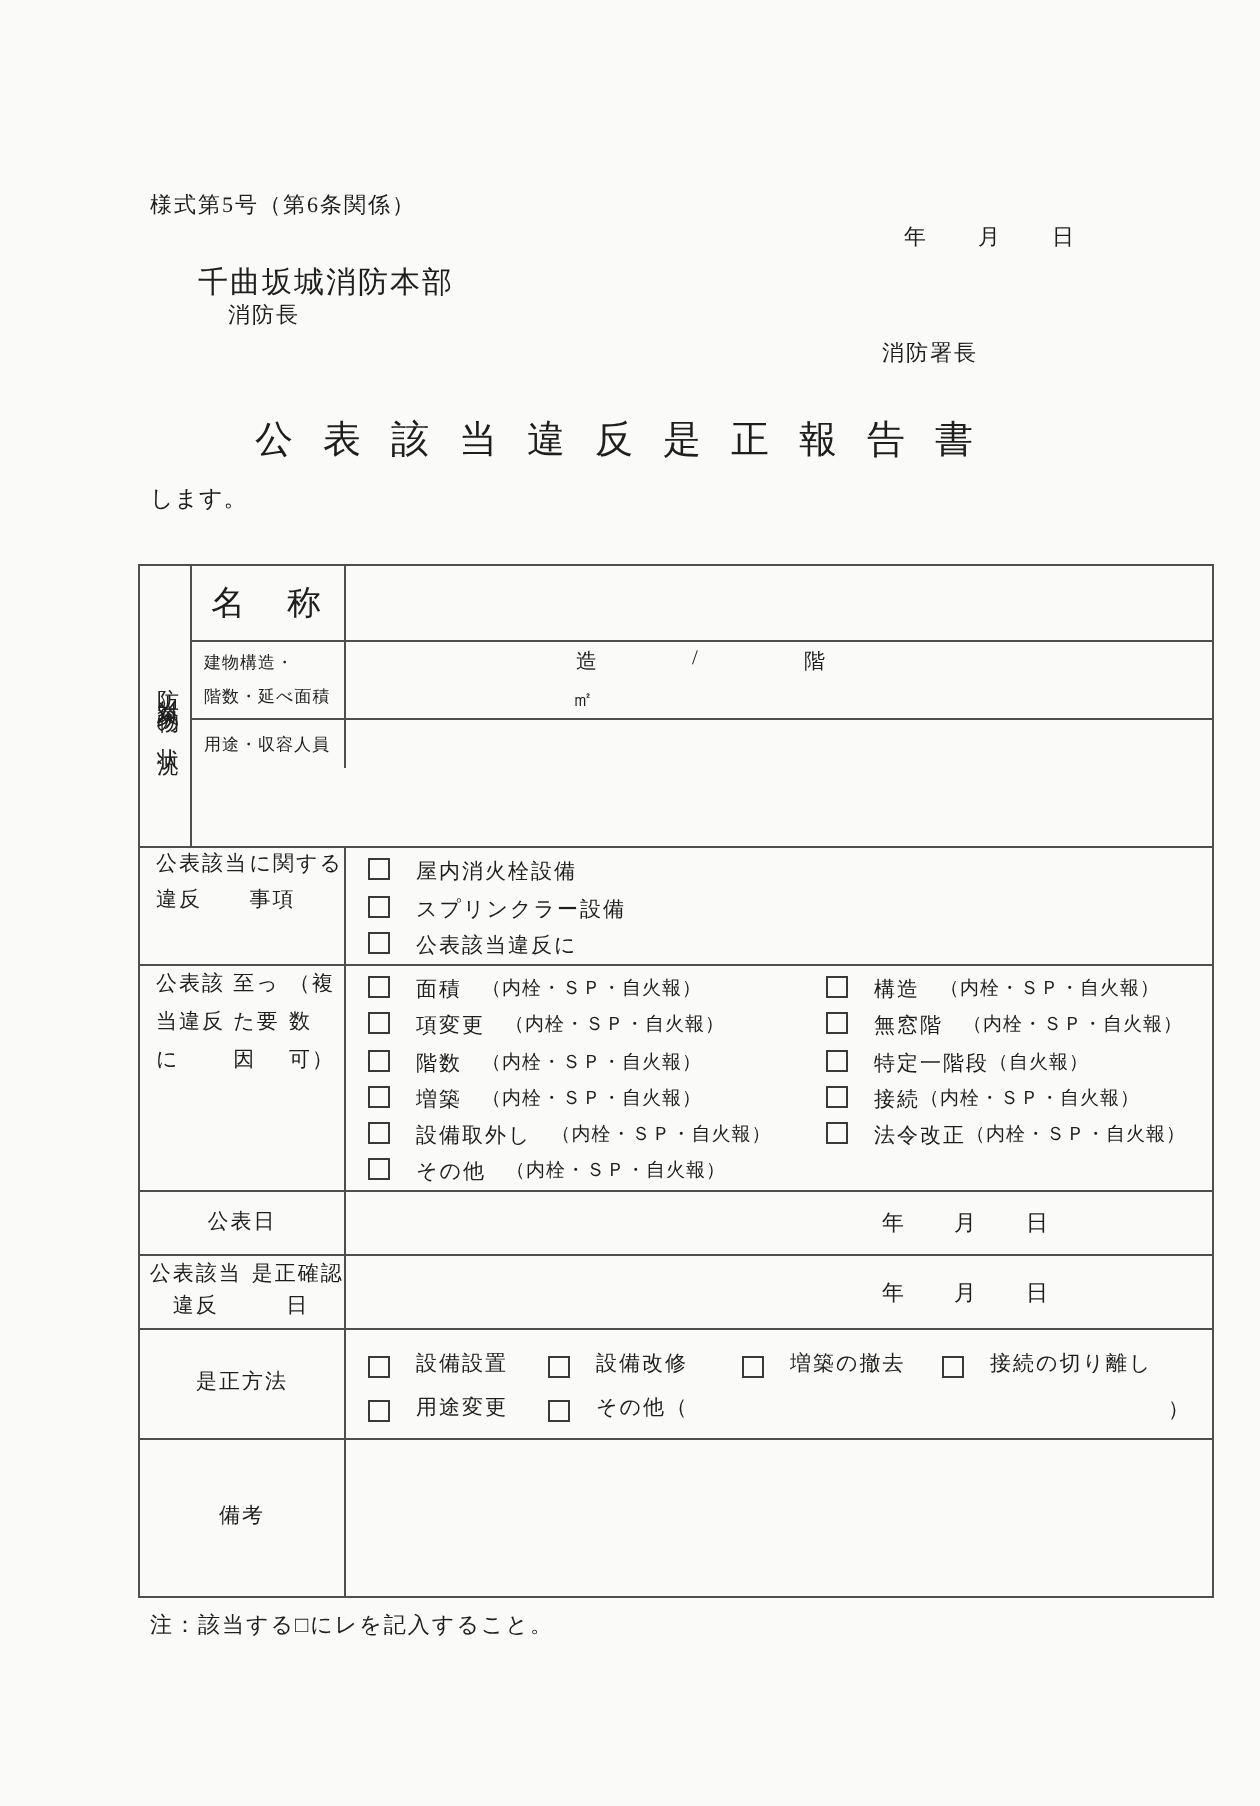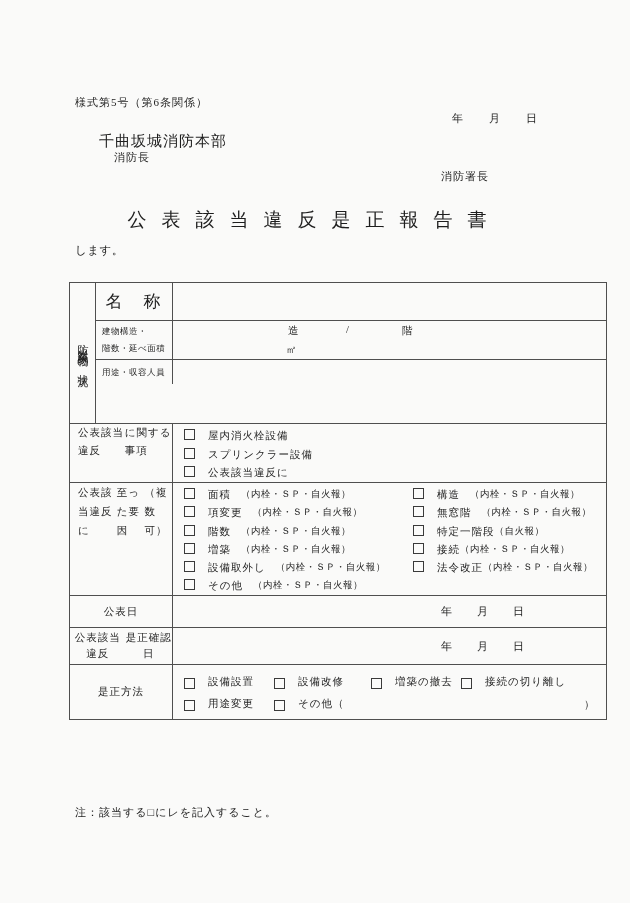--- a/index.html
+++ b/index.html
@@ -254,34 +254,38 @@
           <span class="item-label">設備設置</span>
         </div>
         <div class="m-item" style="left:101px; top:10px;">
           <span class="cb"></span>
           <span class="item-label">設備改修</span>
         </div>
         <div class="m-item" style="left:183px; top:10px;padding-left:15px;">
           <span class="cb"></span>
           <span class="item-label">増築の撤去</span>
         </div>
-        <div class="m-item" style="left:288px; top:10px;">
+        <div class="m-item" style="left:298px; top:10px;">
           <span class="cb"></span>
           <span class="item-label">接続の切り離し</span>
         </div>
         <div class="m-item" style="left:11px; top:32px;">
           <span class="cb"></span>
           <span class="item-label">用途変更</span>
         </div>
         <div class="m-item" style="left:101px; top:32px;">
           <span class="cb"></span>
           <span class="item-label">その他（</span>
         </div>
         <span class="abs" style="left:411px; top:33px; font-size:10.5px;">）</span>
       </div>
     </div>
 
+    <div class="trow bt" style="height:79px">
+      <div class="cell label-cell-wide center">備考</div>
+      <div class="cell content-cell"></div>
+    </div>
 
   </div>
 
   <div class="abs footer-note">注：該当する□にレを記入すること。</div>
 
 </div>
 
 </body></html>

